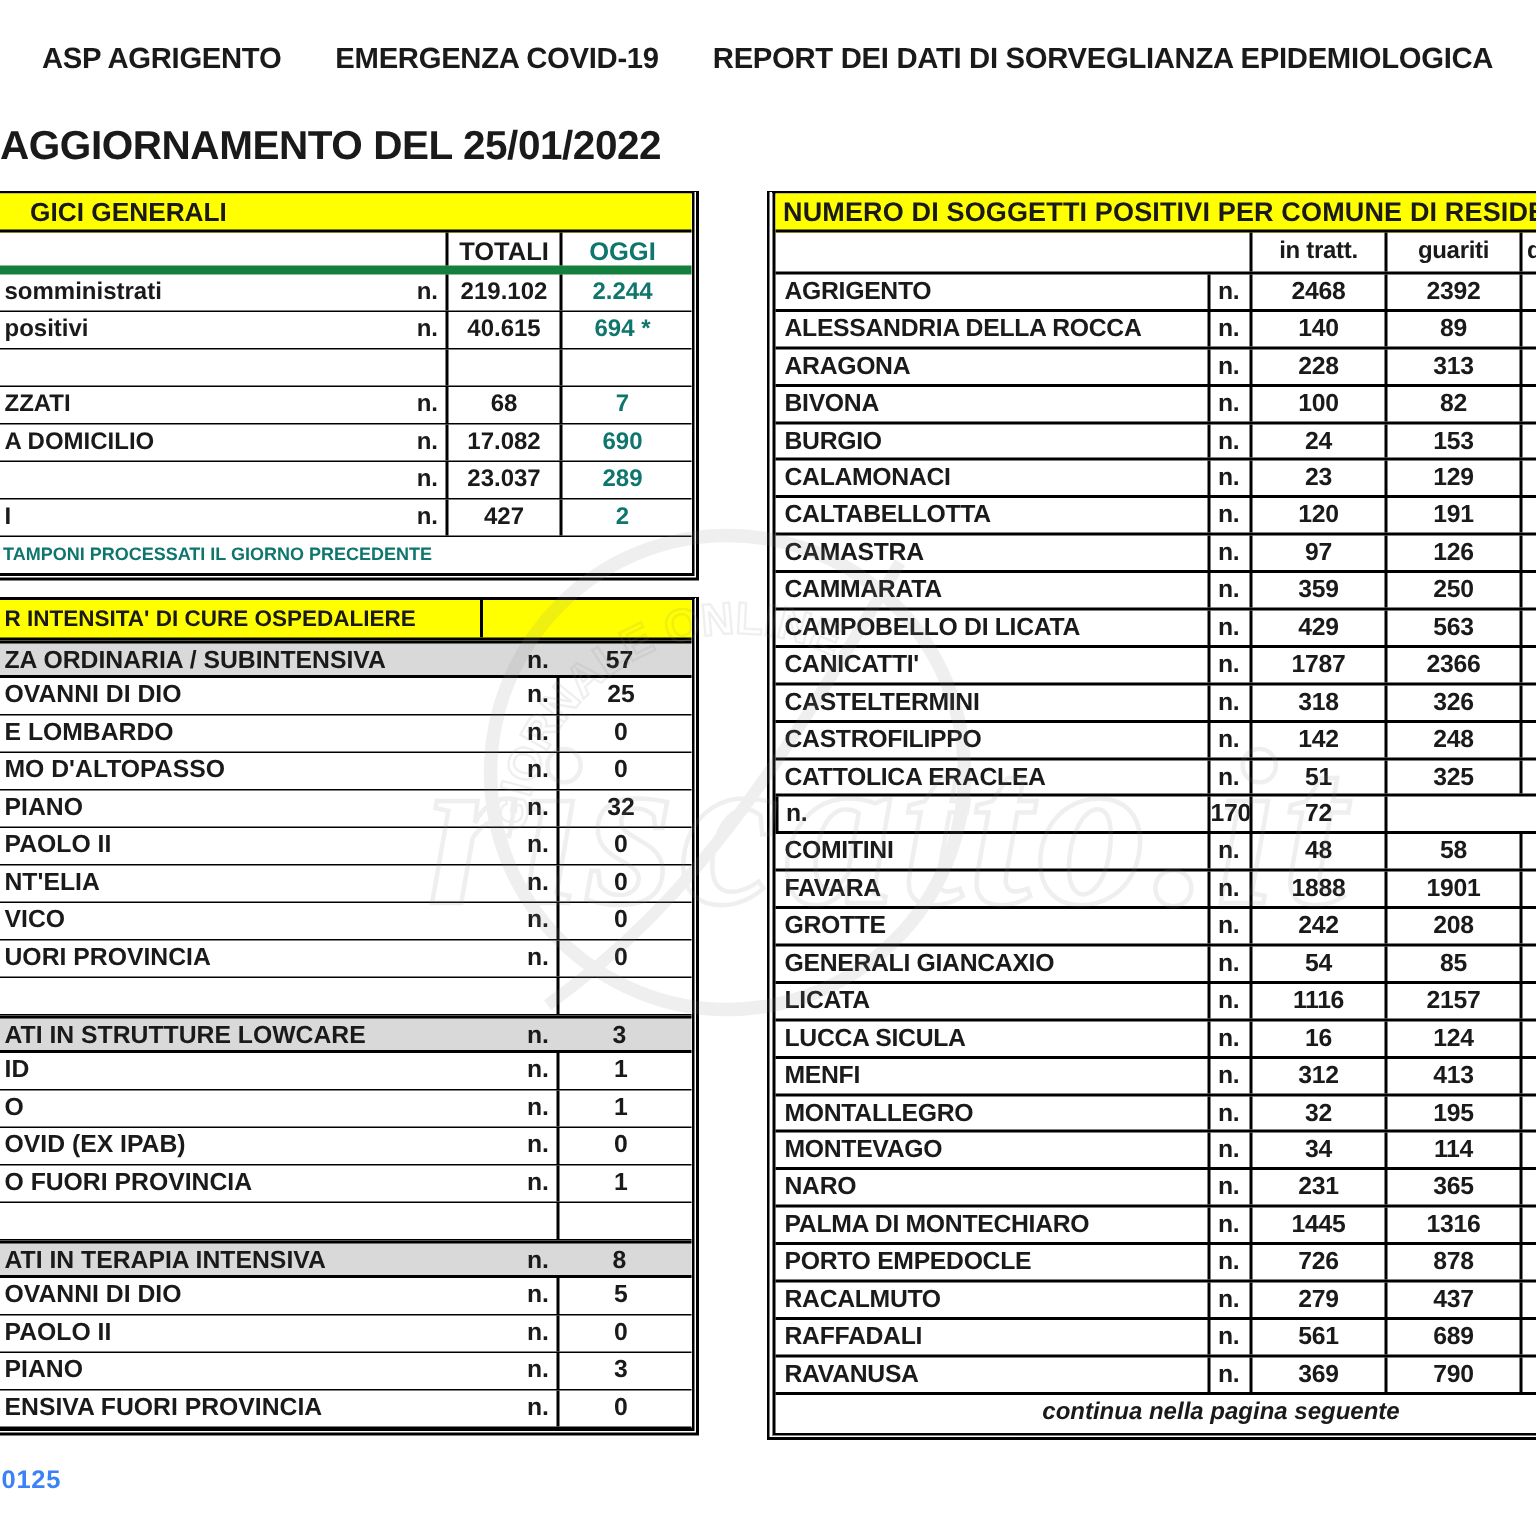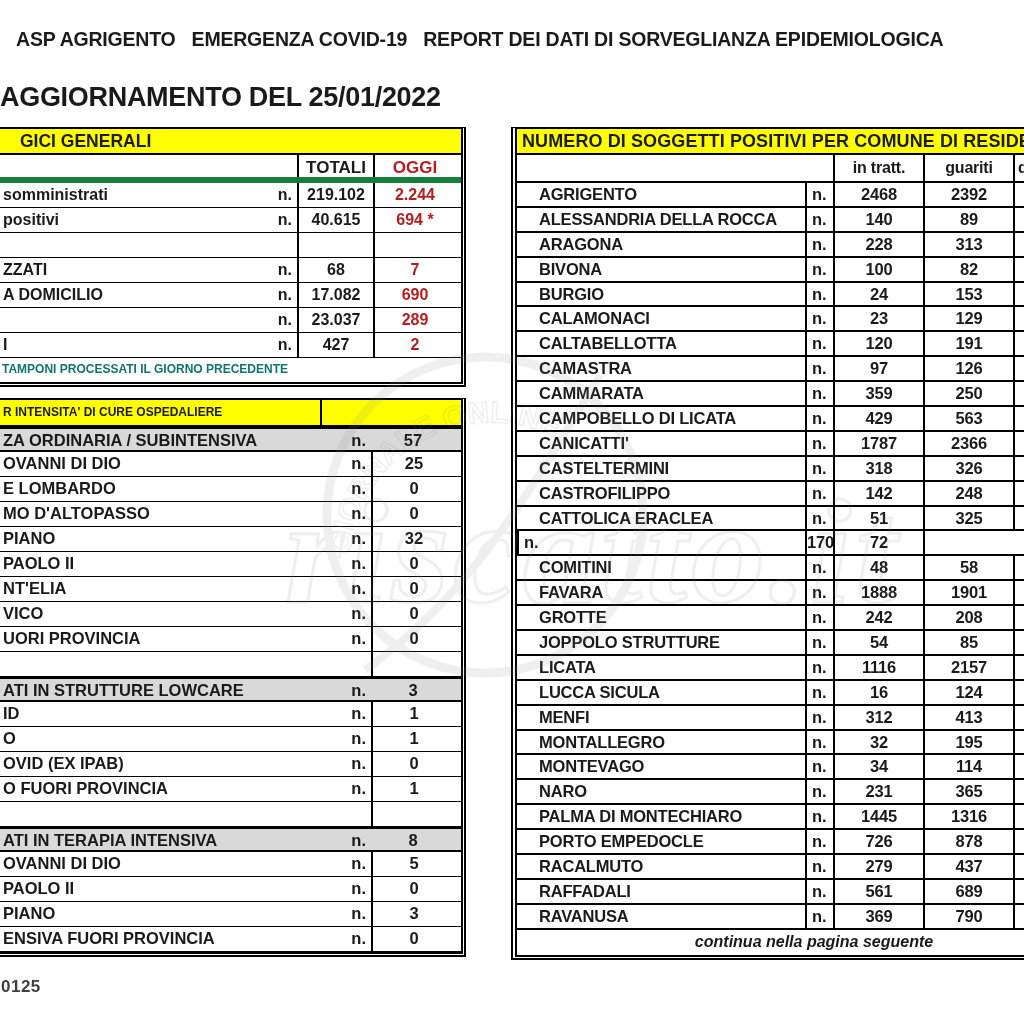--- a/index.html
+++ b/index.html
@@ -1,69 +1,69 @@
 <!DOCTYPE html>
 <html><head>
 <meta charset="utf-8">
 <style>
   html,body{margin:0;padding:0;width:1024px;height:1024px;overflow:hidden;background:#fff}
   .page{position:absolute;top:0;left:0;width:1024px;height:1024px;
         font-family:"Liberation Sans",sans-serif;color:#1a1a1a;font-weight:bold;}
   
-  .hdr1{position:absolute;top:28px;left:16px;display:flex;gap:16px;
+  .hdr1{position:absolute;top:28px;left:28px;display:flex;gap:36px;
         font-size:19.5px;letter-spacing:-0.2px;white-space:nowrap}
   .hdr2{position:absolute;top:82px;left:0;width:894px;
         font-size:27px;letter-spacing:-0.3px}
   
   .tbl{position:absolute;background:#fff}
   .ttl{background:#ffff00;border-bottom:2px solid #000;box-sizing:border-box;
        white-space:nowrap;overflow:hidden;padding-left:20px}
   .c{box-sizing:border-box;text-align:center;overflow:hidden;white-space:nowrap}
   .labeln{display:flex;justify-content:space-between;text-align:center}
   .labeln .lbl{padding-left:3px}
   .labeln .nlab{padding-right:5px}
-  .red{color:#b91c1c}
+  .red{color:#0f766e}
   
   .general{left:0;top:127px;width:461px;border-top:2.5px solid #000;
            border-right:5px double #000;border-bottom:5px double #000}
   .general .ttl{height:26px;line-height:24px;font-size:17.5px}
   .gt-row{display:grid;grid-template-columns:297px 76px 82px;height:25px;line-height:23px;
           border-bottom:1.5px solid #000;box-sizing:border-box;font-size:16px}
   .gt-head{height:28px;line-height:26px;border-bottom:6px solid #15803d;font-size:17px}
   .gt-row .totali,.gt-row .oggi{border-left:2px solid #000}
   .gt-note{height:24px;line-height:22px;color:#0f766e;font-size:12px;padding-left:2px;
            white-space:nowrap;overflow:hidden;box-sizing:border-box}
   
   .hospital{left:0;top:398px;width:461px;border-top:2.5px solid #000;
             border-right:5px double #000;border-bottom:5px double #000}
-  .ht-ttl{height:27px;line-height:25px;font-size:12px;display:grid;
+  .ht-ttl{height:27px;line-height:25px;font-size:15px;display:grid;
           grid-template-columns:322px 1fr;padding-left:0}
   .ht-ttl .t1{padding-left:3px;border-right:2px solid #000;overflow:hidden;white-space:nowrap}
   .ht-row{display:grid;grid-template-columns:371px 84px;height:25px;line-height:23px;
           border-bottom:1.5px solid #000;box-sizing:border-box;font-size:16.5px}
   .ht-row .val{border-left:2px solid #000}
   .ht-row.section{background:#d9d9d9;border-top:2px solid #000;border-bottom:2px solid #000}
   .ht-row.section .val{border-left:none}
   
   .comuni{left:511px;top:127px;width:594px;border-top:2.5px solid #000;
           border-left:6px double #000;border-bottom:5px double #000}
   .comuni .ttl{height:26px;line-height:24px;font-size:18px;letter-spacing:0.1px;padding-left:5px}
   .ct-row{display:grid;grid-template-columns:288px 28px 90px 90px 90px;height:24.9px;
           line-height:22px;border-bottom:2px solid #000;box-sizing:border-box;
           font-size:16.5px;letter-spacing:-0.2px}
   .ct-head{height:28px;line-height:26px;font-size:16px}
   .ct-head .span2{grid-column:1/3}
-  .ct-row .name{text-align:left;padding-left:22px}
+  .ct-row .name{text-align:left;padding-left:6px}
   .ct-row .ncell{border-left:2px solid #000;text-align:left;padding-left:5px}
   .ct-row .num{border-left:2px solid #000}
   .ct-head .third{text-align:left;padding-left:3px}
   .ct-foot{height:25px;line-height:23px;text-align:center;font-style:italic;
            font-size:16px;box-sizing:border-box}
   
-  .page-code{position:absolute;left:1px;top:977px;font-size:17px;color:#404040;letter-spacing:0.5px}
+  .page-code{position:absolute;left:1px;top:977px;font-size:17px;color:#3b82f6;letter-spacing:0.5px}
   .watermark{position:absolute;left:270px;top:340px;opacity:0.13;pointer-events:none}
 </style>
 </head>
 <body>
 
 <div class="page">
 
   <div class="hdr1">
     <span>ASP AGRIGENTO</span>
     <span>EMERGENZA COVID-19</span>
@@ -423,21 +423,21 @@
           <div class="c num third"></div>
         </div>
         <div class="ct-row">
           <div class="c name">GROTTE</div>
           <div class="c ncell">n.</div>
           <div class="c num">242</div>
           <div class="c num">208</div>
           <div class="c num third"></div>
         </div>
         <div class="ct-row">
-          <div class="c name">JOPPOLO STRUTTURE</div>
+          <div class="c name">GENERALI GIANCAXIO</div>
           <div class="c ncell">n.</div>
           <div class="c num">54</div>
           <div class="c num">85</div>
           <div class="c num third"></div>
         </div>
         <div class="ct-row">
           <div class="c name">LICATA</div>
           <div class="c ncell">n.</div>
           <div class="c num">1116</div>
           <div class="c num">2157</div>

